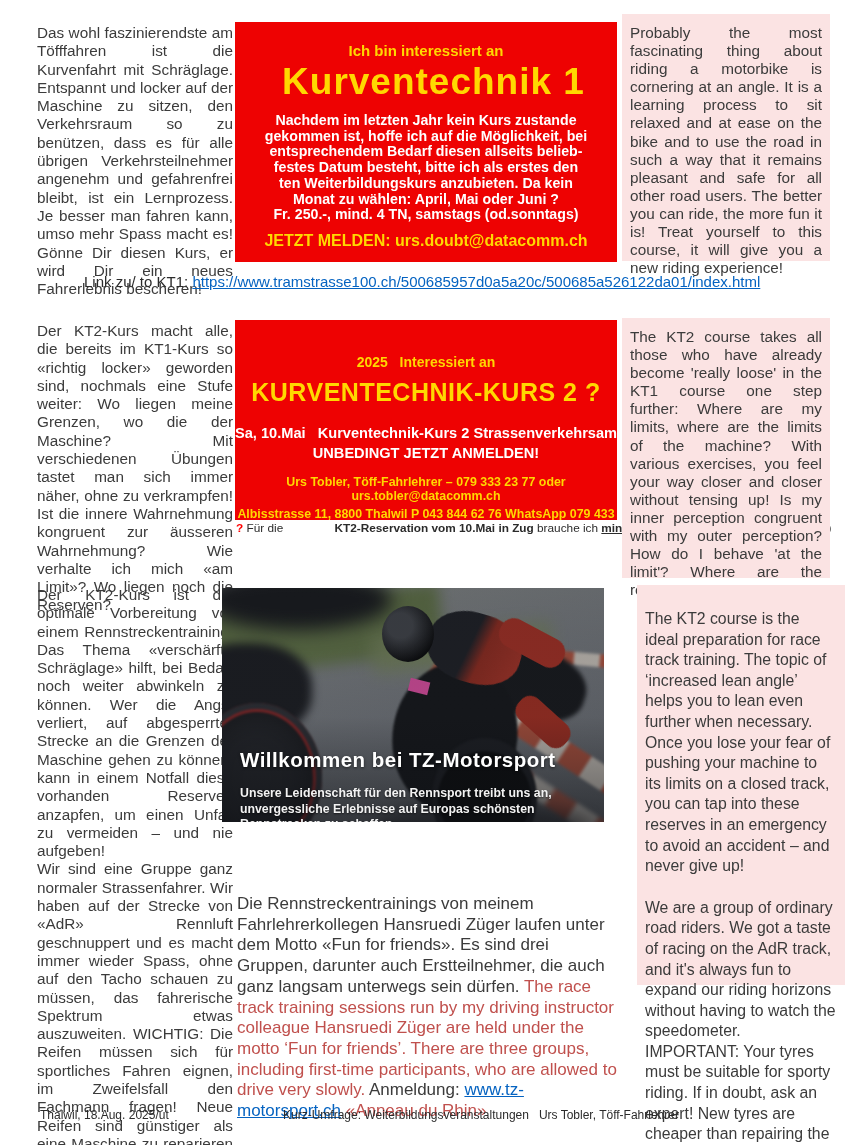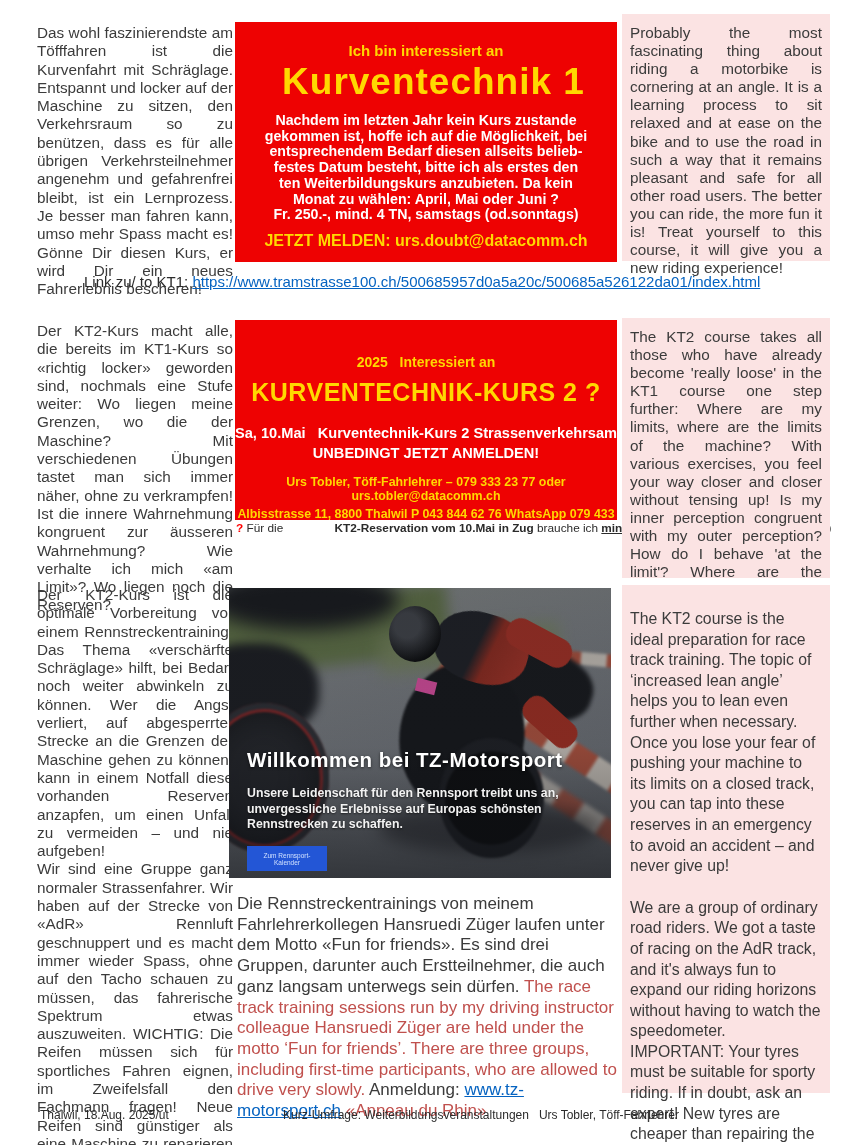--- a/index.html
+++ b/index.html
@@ -33,21 +33,21 @@
   .pink3 .txt{font-size:15.8px;line-height:20.6px;}
   .gap{height:21px;}
   
   .linkline{left:84px;top:273px;width:720px;font-size:15px;color:#2b2b2b;}
   a.doclink{color:#0563c1;text-decoration:underline;}
   .noteline{left:236px;top:521px;width:400px;font-size:11.8px;color:#2b2b2b;white-space:pre;}
   .noteline .q{color:#ff0000;font-weight:bold;}
   .noteline b{font-weight:bold;margin-left:48px;}
   .noteline .u{font-weight:bold;text-decoration:underline;}
   
-  .hero{left:229px;top:588px;width:382px;height:290px;overflow:hidden;
+  .hero{left:222px;top:588px;width:382px;height:234px;overflow:hidden;
     background:linear-gradient(168deg,#898d8b 0%,#7b7f83 30%,#70747a 55%,#5e6268 100%);}
   .hero *{position:absolute;}
   .grass{left:-30px;top:8px;width:250px;height:70px;background:#62744a;transform:rotate(-6deg);filter:blur(7px);}
   .grass2{left:150px;top:40px;width:180px;height:40px;background:#77855f;transform:rotate(-4deg);filter:blur(8px);opacity:.8;}
   .blurbike{left:-20px;top:-18px;width:190px;height:60px;background:#1a1c20;border-radius:50%;filter:blur(9px);}
   .curb-top{right:-10px;top:60px;width:170px;height:13px;transform:rotate(5deg);filter:blur(1.5px);
     background:repeating-linear-gradient(90deg,#ad5340 0 26px,#c9c3bb 26px 52px);}
   .curb-right{right:-40px;top:130px;width:230px;height:24px;transform:rotate(33deg);filter:blur(1.5px);
     background:repeating-linear-gradient(90deg,#ad5340 0 26px,#c9c3bb 26px 52px);}
   .curb-right2{right:-70px;top:205px;width:230px;height:20px;transform:rotate(33deg);filter:blur(2px);opacity:.85;
@@ -150,21 +150,21 @@
     <div class="m-arm"></div>
     <div class="m-leg"></div>
     <div class="m-plate"></div>
     <div class="m-helmet"></div>
     <div class="hero-shade"></div>
     <div class="hero-title">Willkommen bei TZ-Motorsport</div>
     <div class="hero-sub">Unsere Leidenschaft für den Rennsport treibt uns an, unvergessliche Erlebnisse auf Europas schönsten Rennstrecken zu schaffen.</div>
     <button class="hero-btn">Zum Rennsport-Kalender</button>
   </div>
 
-  <div class="a pink pink3" style="top:585px;height:508px;">
+  <div class="a pink pink3" style="top:585px;height:400px;margin-left:15px;">
     <div class="txt">The KT2 course is the ideal preparation for race track training. The topic of ‘increased lean angle’ helps you to lean even further when necessary. Once you lose your fear of pushing your machine to its limits on a closed track, you can tap into these reserves in an emergency to avoid an accident – and never give up!</div>
     <div class="gap"></div>
     <div class="txt">We are a group of ordinary road riders. We got a taste of racing on the AdR track, and it's always fun to expand our riding horizons without having to watch the speedometer. IMPORTANT: Your tyres must be suitable for sporty riding. If in doubt, ask an expert! New tyres are cheaper than repairing the machine...</div>
   </div>
 
   <div class="a midtext"><span>Die Rennstreckentrainings von meinem Fahrlehrerkollegen Hansruedi Züger laufen unter dem Motto «Fun for friends». Es sind drei Gruppen, darunter auch Erstteilnehmer, die auch ganz langsam unterwegs sein dürfen. </span><span class="redtxt">The race track training sessions run by my driving instructor colleague Hansruedi Züger are held under the motto ‘Fun for friends’. There are three groups, including first-time participants, who are allowed to drive very slowly. </span><span>Anmeldung: </span><a class="doclink" href="#">www.tz-motorsport.ch</a><span class="redtxt">  «Anneau du Rhin»</span></div>
 
   <div class="a footer f-left">Thalwil, 18.Aug. 2025/ut</div>
   <div class="a footer f-center">Kurz-Umfrage: Weiterbildungsveranstaltungen   Urs Tobler, Töff-Fahrlehrer</div>
 

